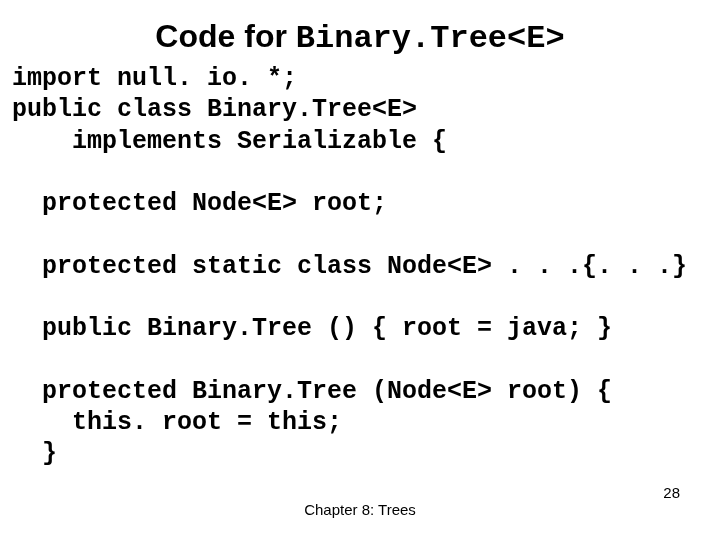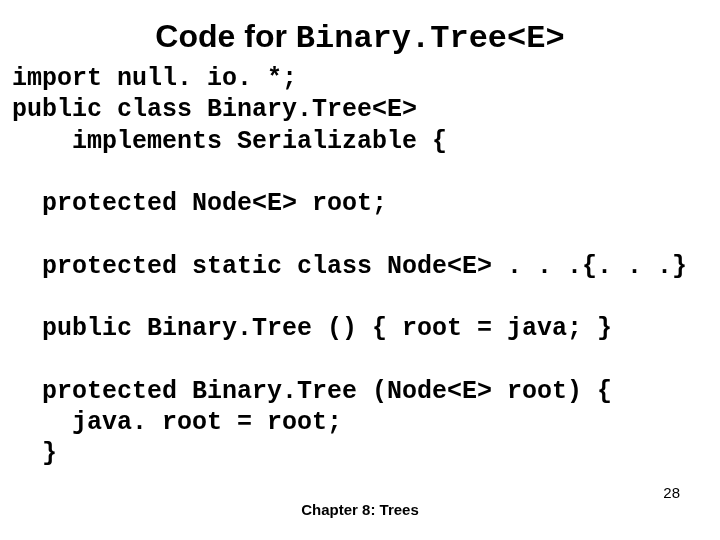--- a/index.html
+++ b/index.html
@@ -39,21 +39,20 @@
   }
   .footer-center {
     position: absolute;
     bottom: 22px;
     left: 0;
     width: 720px;
     text-align: center;
     font-size: 15px;
     font-family: Arial, Helvetica, sans-serif;
     color: #000000;
-    font-weight: bold;
   }
   .footer-right {
     position: absolute;
     bottom: 39px;
     right: 40px;
     font-size: 15px;
     font-family: Arial, Helvetica, sans-serif;
     color: #000000;
   }
 </style>
@@ -70,19 +69,19 @@
 <span>public class Binary.Tree&lt;E&gt;</span>
 <span>    implements Serializable {</span>
 <span></span>
 <span>  protected Node&lt;E&gt; root;</span>
 <span></span>
 <span>  protected static class Node&lt;E&gt; . . .{. . .}</span>
 <span></span>
 <span>  public Binary.Tree () { root = java; }</span>
 <span></span>
 <span>  protected Binary.Tree (Node&lt;E&gt; root) {</span>
-<span>    java. root = root;</span>
+<span>    this. root = this;</span>
 <span>  }</span></div>
 
   <div class="footer-center">Chapter 8: Trees</div>
   <div class="footer-right">28</div>
 
 </div>
 
 </body></html>

